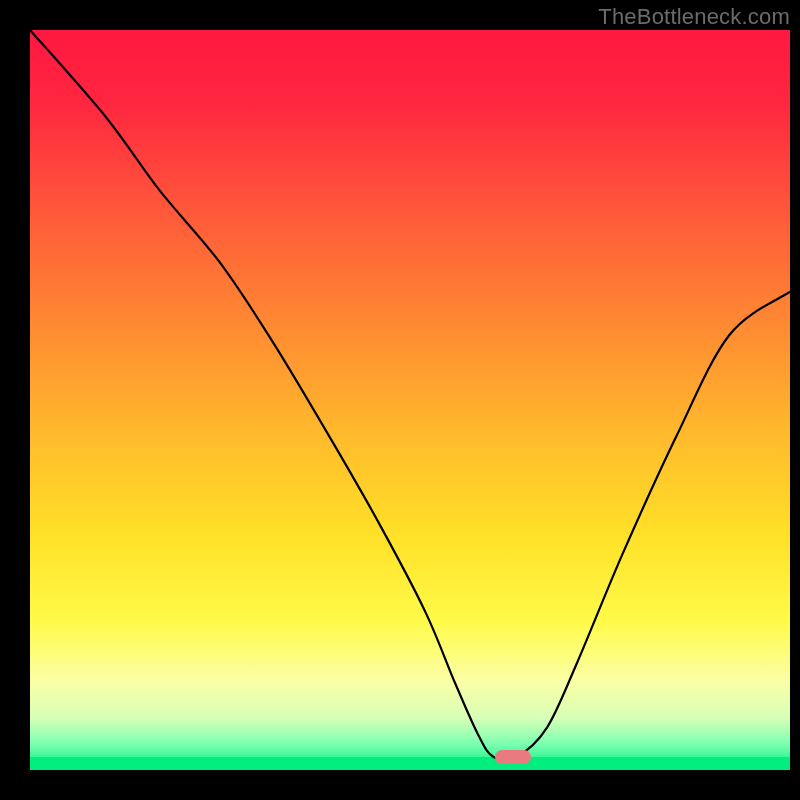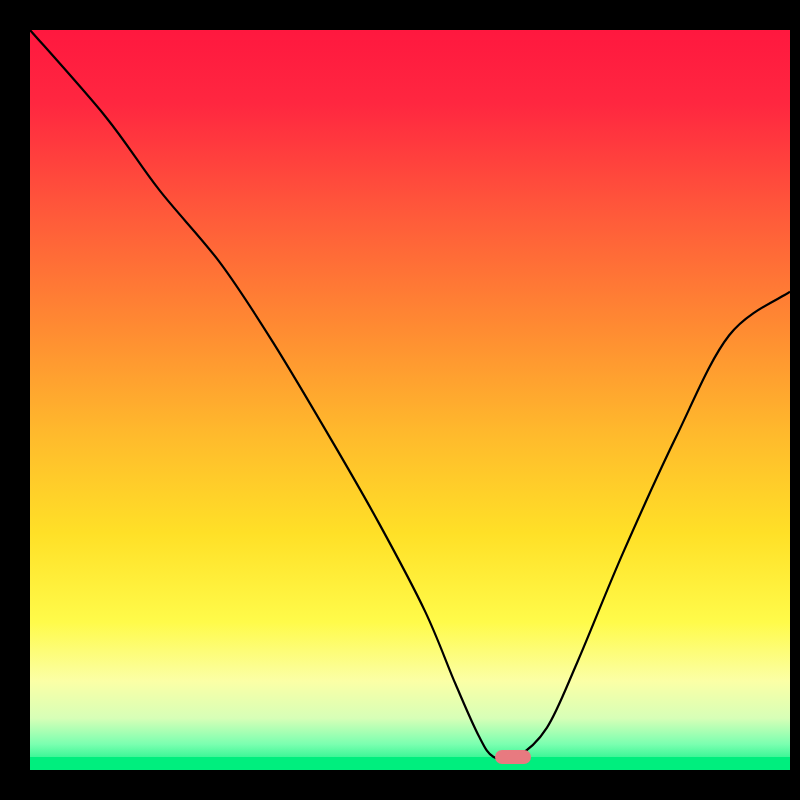--- a/index.html
+++ b/index.html
@@ -41,20 +41,21 @@
     border-radius: 999px;
     z-index: 3;
     pointer-events: none;
   }
 </style>
 </head>
 <body>
 
 <div class="frame">
 
+  <div class="watermark">TheBottleneck.com</div>
 
   <div class="plot">
     <svg width="760" height="740" viewBox="0 0 760 740">
       <defs>
         <linearGradient id="bg-grad" x1="0" y1="0" x2="0" y2="1">
             <stop offset="0%" stop-color="#ff183f"></stop>
             <stop offset="10%" stop-color="#ff2740"></stop>
             <stop offset="25%" stop-color="#ff5a3a"></stop>
             <stop offset="40%" stop-color="#ff8a32"></stop>
             <stop offset="55.00000000000001%" stop-color="#ffbb2c"></stop>

